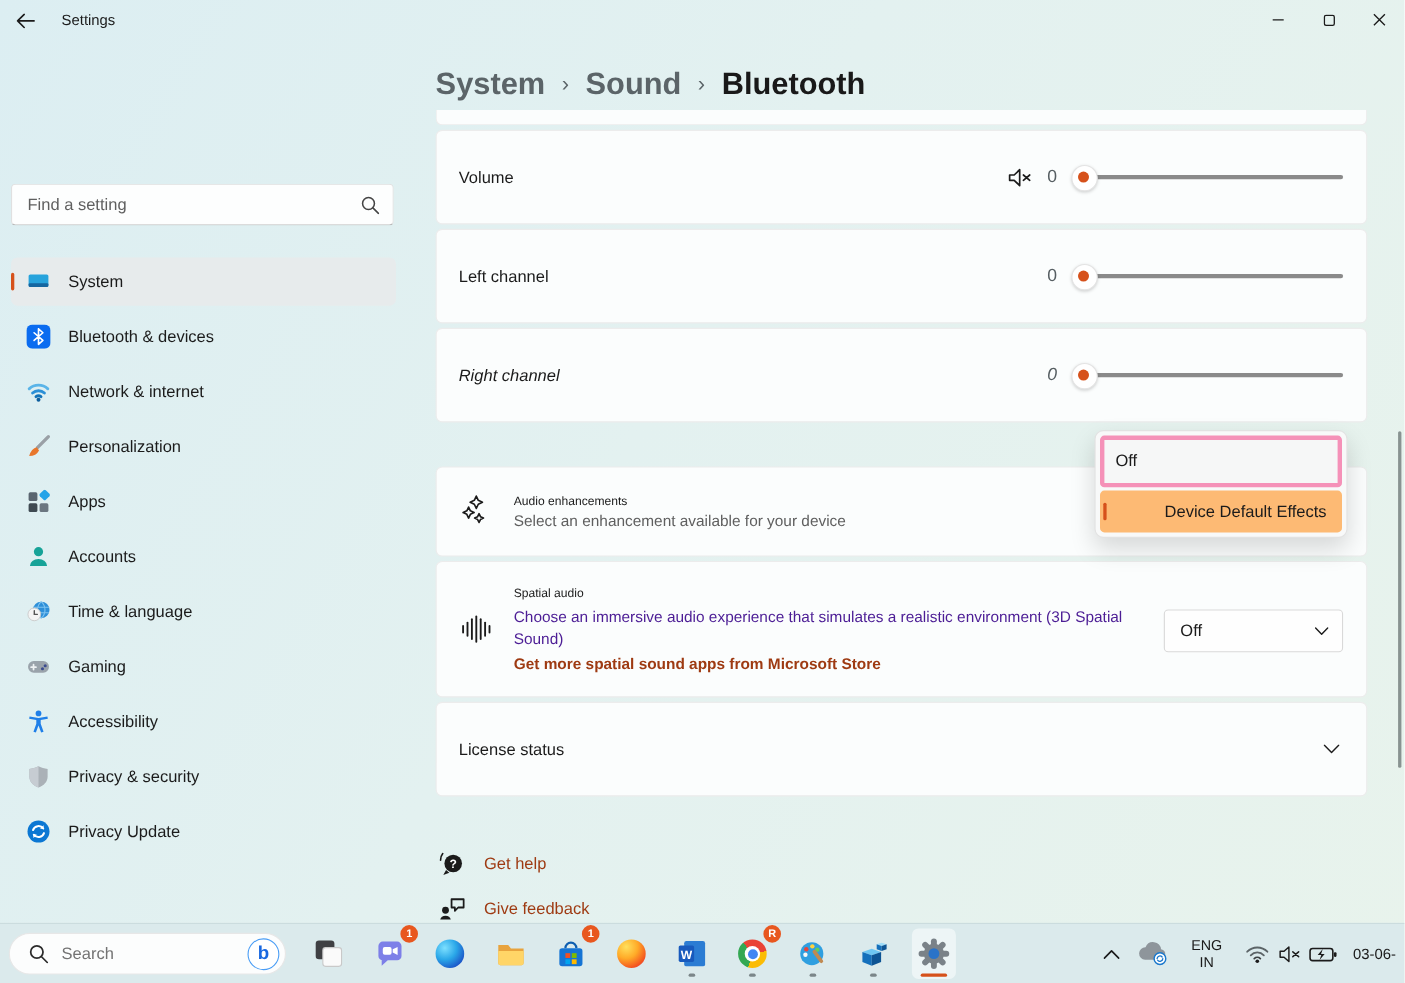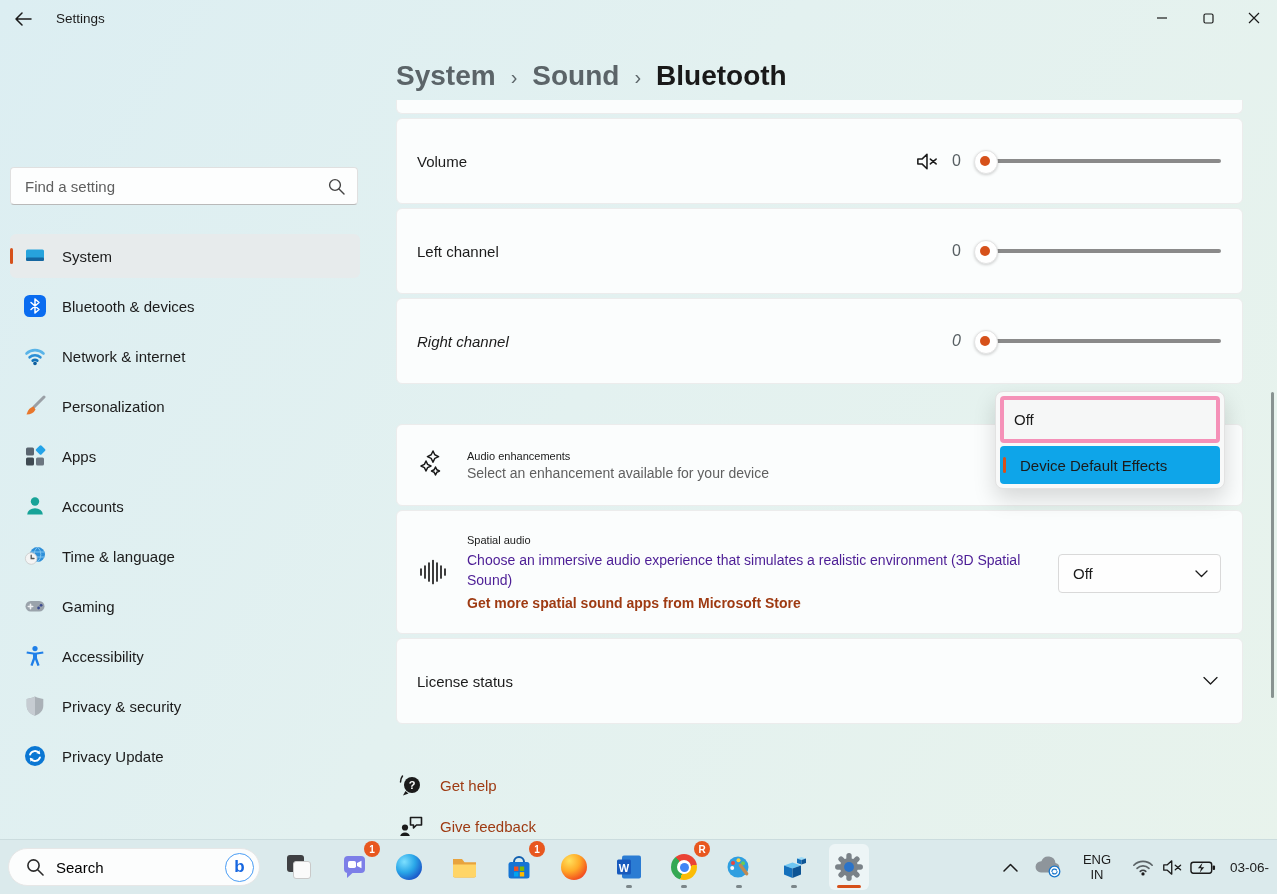--- a/index.html
+++ b/index.html
@@ -52,33 +52,33 @@
   .card-spatial{top:510px;height:124px;}
   .spatial-text{width:590px;}
   .card-desc{font-size:14px;line-height:20px;color:#4c1d95;margin-top:4px;}
   .store-link{font-size:14px;font-weight:bold;color:#9e3a12;margin-top:5px;cursor:pointer;}
   .select{position:absolute;right:21px;top:43px;width:163px;height:39px;background:#fefefe;border:1px solid #d9d9d9;border-radius:4px;box-sizing:border-box;display:flex;align-items:center;justify-content:space-between;padding:0 12px 0 14px;font-size:15px;cursor:pointer;}
   .card-license{top:638px;height:86px;}
   .chev-right{position:absolute;right:24px;top:50%;transform:translateY(-50%);}
   
   .popup{position:absolute;left:995px;top:391px;width:230px;background:#f8f9f9;border:1px solid #e2e2e2;border-radius:8px;box-shadow:0 10px 22px rgba(0,0,0,.15);padding:4px;box-sizing:border-box;z-index:6;}
   .opt-off{height:47px;border:4px solid #f591b8;border-radius:4px;display:flex;align-items:center;padding:0 10px;font-size:15px;box-sizing:border-box;margin-bottom:3px;cursor:pointer;background:#f6f7f7;}
-  .opt-dde{height:38px;background:#0ea5e9;border-radius:4px;display:flex;align-items:center;padding:0 14px;font-size:15px;position:relative;cursor:pointer;}
+  .opt-dde{height:38px;background:#fdba74;border-radius:4px;display:flex;align-items:center;padding:0 14px;font-size:15px;position:relative;cursor:pointer;justify-content:flex-end;}
   .opt-dde::before{content:"";position:absolute;left:3px;top:11px;width:3px;height:16px;border-radius:2px;background:#d6511b;}
   .opt-dde span{margin-left:6px;}
   
   .flink{position:absolute;left:398px;display:flex;align-items:center;gap:16px;color:#9e3a12;font-size:15px;cursor:pointer;}
   .flink-help{top:772px;}
   .flink-fb{top:813px;}
   
   .scrollbar{position:absolute;right:3px;top:392px;width:3px;height:306px;background:#5f6a6a;border-radius:2px;opacity:.7;cursor:pointer;}
   
   .taskbar{position:absolute;left:0;bottom:0;width:1277px;height:54px;background:#dbeaec;border-top:1px solid #cbdcde;}
   .tb-search{position:absolute;left:8px;top:8px;width:252px;height:38px;border-radius:19px;background:#fcfdfd;border:1px solid #e7e7e7;box-sizing:border-box;display:flex;align-items:center;padding:0 5px 0 17px;cursor:pointer;}
-  .tb-search-label{font-size:15px;color:#000000;margin-left:12px;flex:1;}
+  .tb-search-label{font-size:15px;color:#737373;margin-left:12px;flex:1;}
   .bing{width:29px;height:29px;border-radius:50%;background:#fff;border:1.5px solid #4a9df5;box-sizing:border-box;display:flex;align-items:center;justify-content:center;color:#1867e0;font-size:17px;font-weight:bold;}
   .tb-icons{position:absolute;left:279px;top:4px;display:flex;gap:15px;}
   .slot{width:40px;height:46px;position:relative;display:flex;align-items:center;justify-content:center;cursor:pointer;border-radius:6px;}
   .slot.active{background:#edf5f6;}
   .run-dot{position:absolute;bottom:2px;left:17px;width:6px;height:3px;border-radius:2px;background:#7b8689;}
   .active-pill{position:absolute;bottom:2px;left:8px;width:24px;height:3px;border-radius:2px;background:#d6511b;}
   .badge{position:absolute;top:-3px;right:-6px;width:16px;height:16px;border-radius:50%;background:#e8571f;color:#fff;font-size:10px;font-weight:bold;display:flex;align-items:center;justify-content:center;}
   .taskview{position:relative;width:26px;height:26px;}
   .taskview::before{content:"";position:absolute;left:1px;top:1px;width:17px;height:17px;border-radius:3px;background:#3f4043;}
   .taskview::after{content:"";position:absolute;right:1px;bottom:1px;width:16px;height:16px;border-radius:3px;background:#fafafa;border:1px solid #c9c9c9;}

